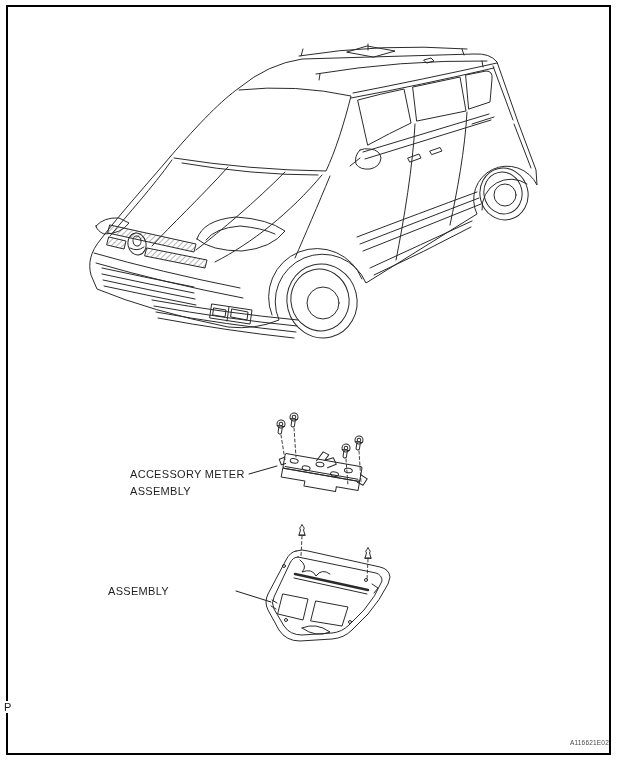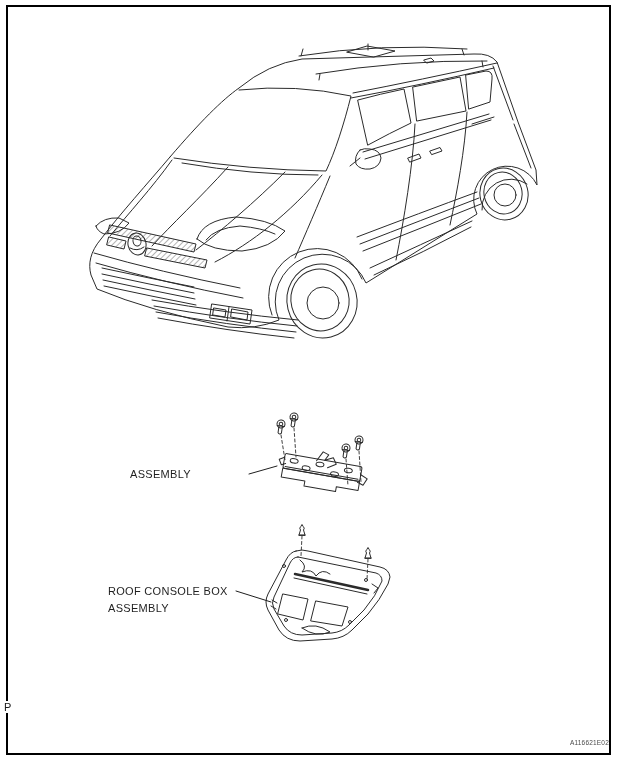--- a/index.html
+++ b/index.html
@@ -224,21 +224,21 @@
     </g>
   </g>
 
   <g stroke="#1f1f1f">
     <path d="M249,474 L277,466"></path>
     <path d="M236,591 L271,602"></path>
   </g>
 </svg>
 
 <div class="callout callout-acc">
+  <div>ACCESSORY METER</div>
   <div>ASSEMBLY</div>
 </div>
 <div class="callout callout-roof">
-  <div>ROOF CONSOLE BOX</div>
   <div>ASSEMBLY</div>
 </div>
 
 <div class="page-marker">P</div>
 <div class="figure-code">A116621E02</div>
 
 </body></html>

